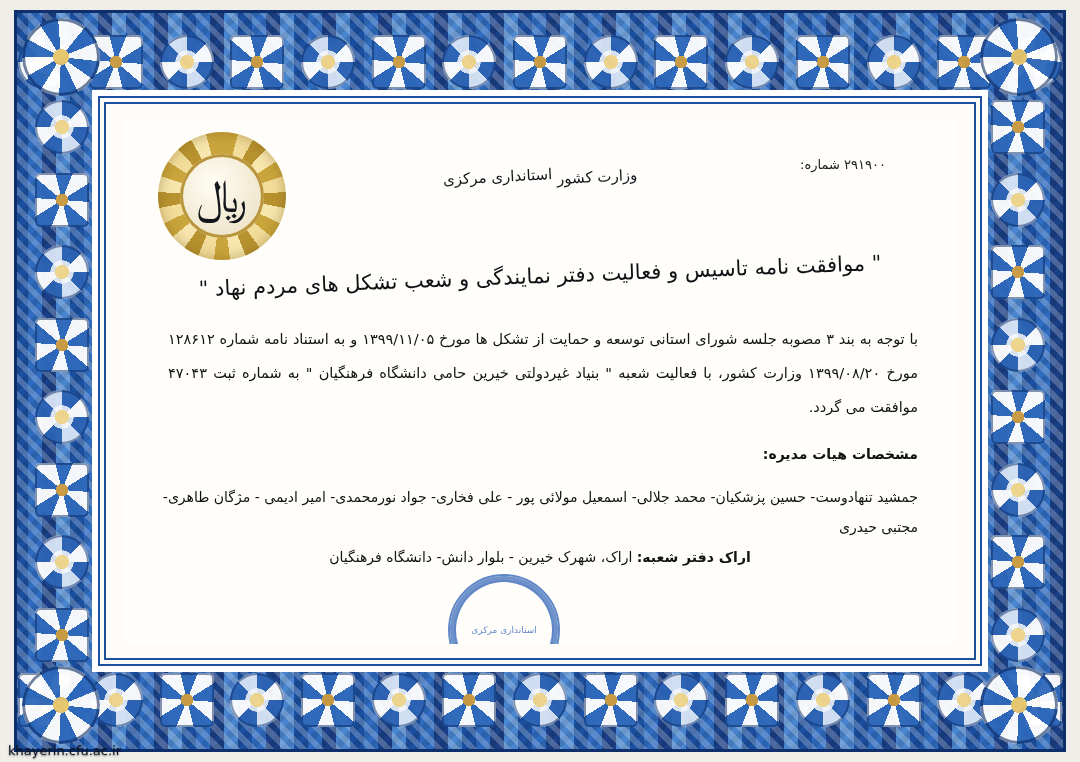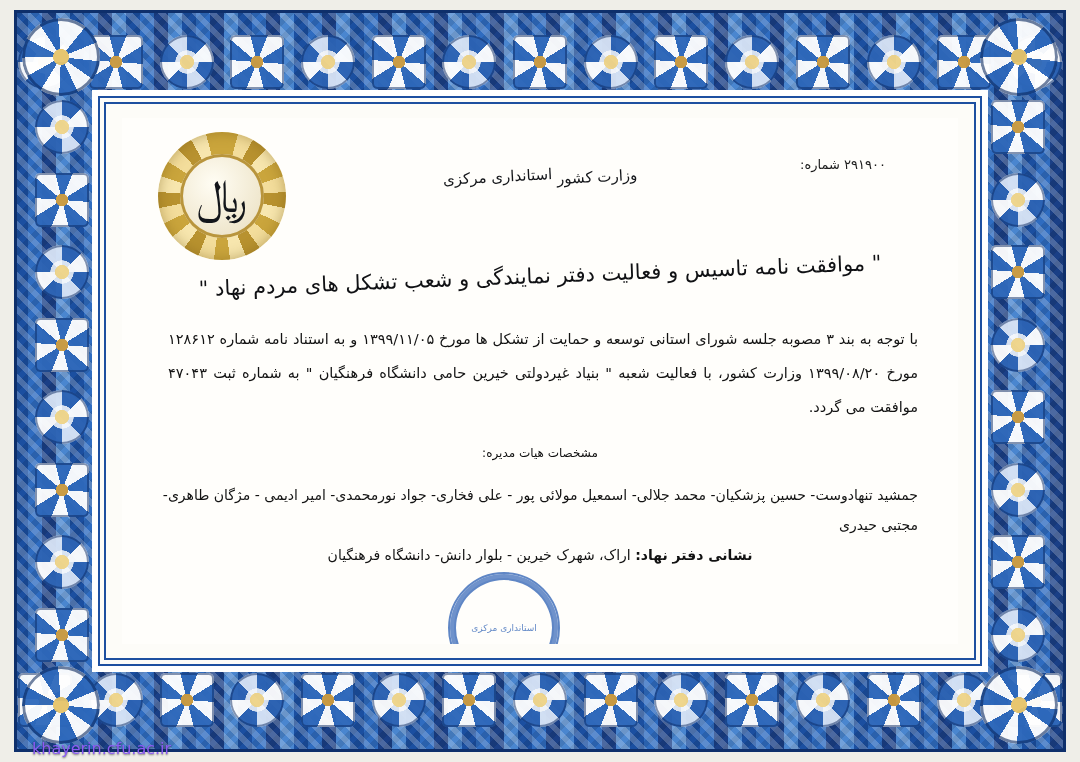--- a/index.html
+++ b/index.html
@@ -238,23 +238,23 @@
     line-height: 34px;
     color: #121212;
     padding: 0 14px;
     font-family: "DejaVu Sans", sans-serif;
   }
   .body p { margin: 0 0 12px 6px; }
 
   .section-label {
     margin-top: 22px;
     direction: rtl;
-    text-align: center;
-    font-size: 12px;
-    font-weight: normal;
+    text-align: right;
+    font-size: 14px;
+    font-weight: bold;
     color: #101010;
     padding: 0 14px;
   }
   .members {
     direction: rtl;
     text-align: right;
     font-size: 14px;
     line-height: 30px;
     color: #121212;
     padding: 0 14px;
@@ -304,27 +304,26 @@
     font-size: 9px;
     direction: rtl;
     text-align: center;
   }
 
   
   .site-url {
     position: absolute;
     left: 8px;
     bottom: 4px;
-    color: #8b5cf6;
-    font-size: 16px;
+    color: #0f172a;
+    font-size: 13px;
     direction: ltr;
     font-family: "DejaVu Sans", sans-serif;
     text-shadow: 0 1px 2px rgba(0,0,0,0.6);
     z-index: 50;
-    margin-left: 24px;
   }
 
   .corner-flower {
     position: absolute;
     width: 78px;
     height: 78px;
     border-radius: 50%;
     background:
       radial-gradient(circle at 50% 50%, #e7c469 0 14%, rgba(231,196,105,0) 15%),
       repeating-conic-gradient(from 10deg, #ffffff 0 8%, #2d68bb 8% 16%);
@@ -433,21 +432,21 @@
     <div class="doc-title">" موافقت نامه تاسیس و فعالیت دفتر نمایندگی و شعب تشکل های مردم نهاد "</div>
 
     <div class="body">
       <p>با توجه به بند ۳ مصوبه جلسه شورای استانی توسعه و حمایت از تشکل ها مورخ ۱۳۹۹/۱۱/۰۵ و به استناد نامه شماره ۱۲۸۶۱۲ مورخ ۱۳۹۹/۰۸/۲۰ وزارت کشور، با فعالیت شعبه " بنیاد غیردولتی خیرین حامی دانشگاه فرهنگیان " به شماره ثبت ۴۷۰۴۳ موافقت می گردد.</p>
     </div>
 
     <div class="section-label">مشخصات هیات مدیره:</div>
     <div class="members">جمشید تنهادوست- حسین پزشکیان- محمد جلالی- اسمعیل مولائی پور - علی فخاری- جواد نورمحمدی- امیر ادیمی - مژگان طاهری- مجتبی حیدری</div>
 
     <div class="address">
-      <span class="lbl">نشانی دفتر نهاد:</span>
+      <span class="lbl">اراک دفتر شعبه:</span>
       <span>اراک، شهرک خیرین - بلوار دانش- دانشگاه فرهنگیان</span>
     </div>
 
     <div class="sign-area">
 
       <div class="stamp">
         <div class="ring"></div>
 
         <div class="txt">استانداری مرکزی</div>
       </div>

